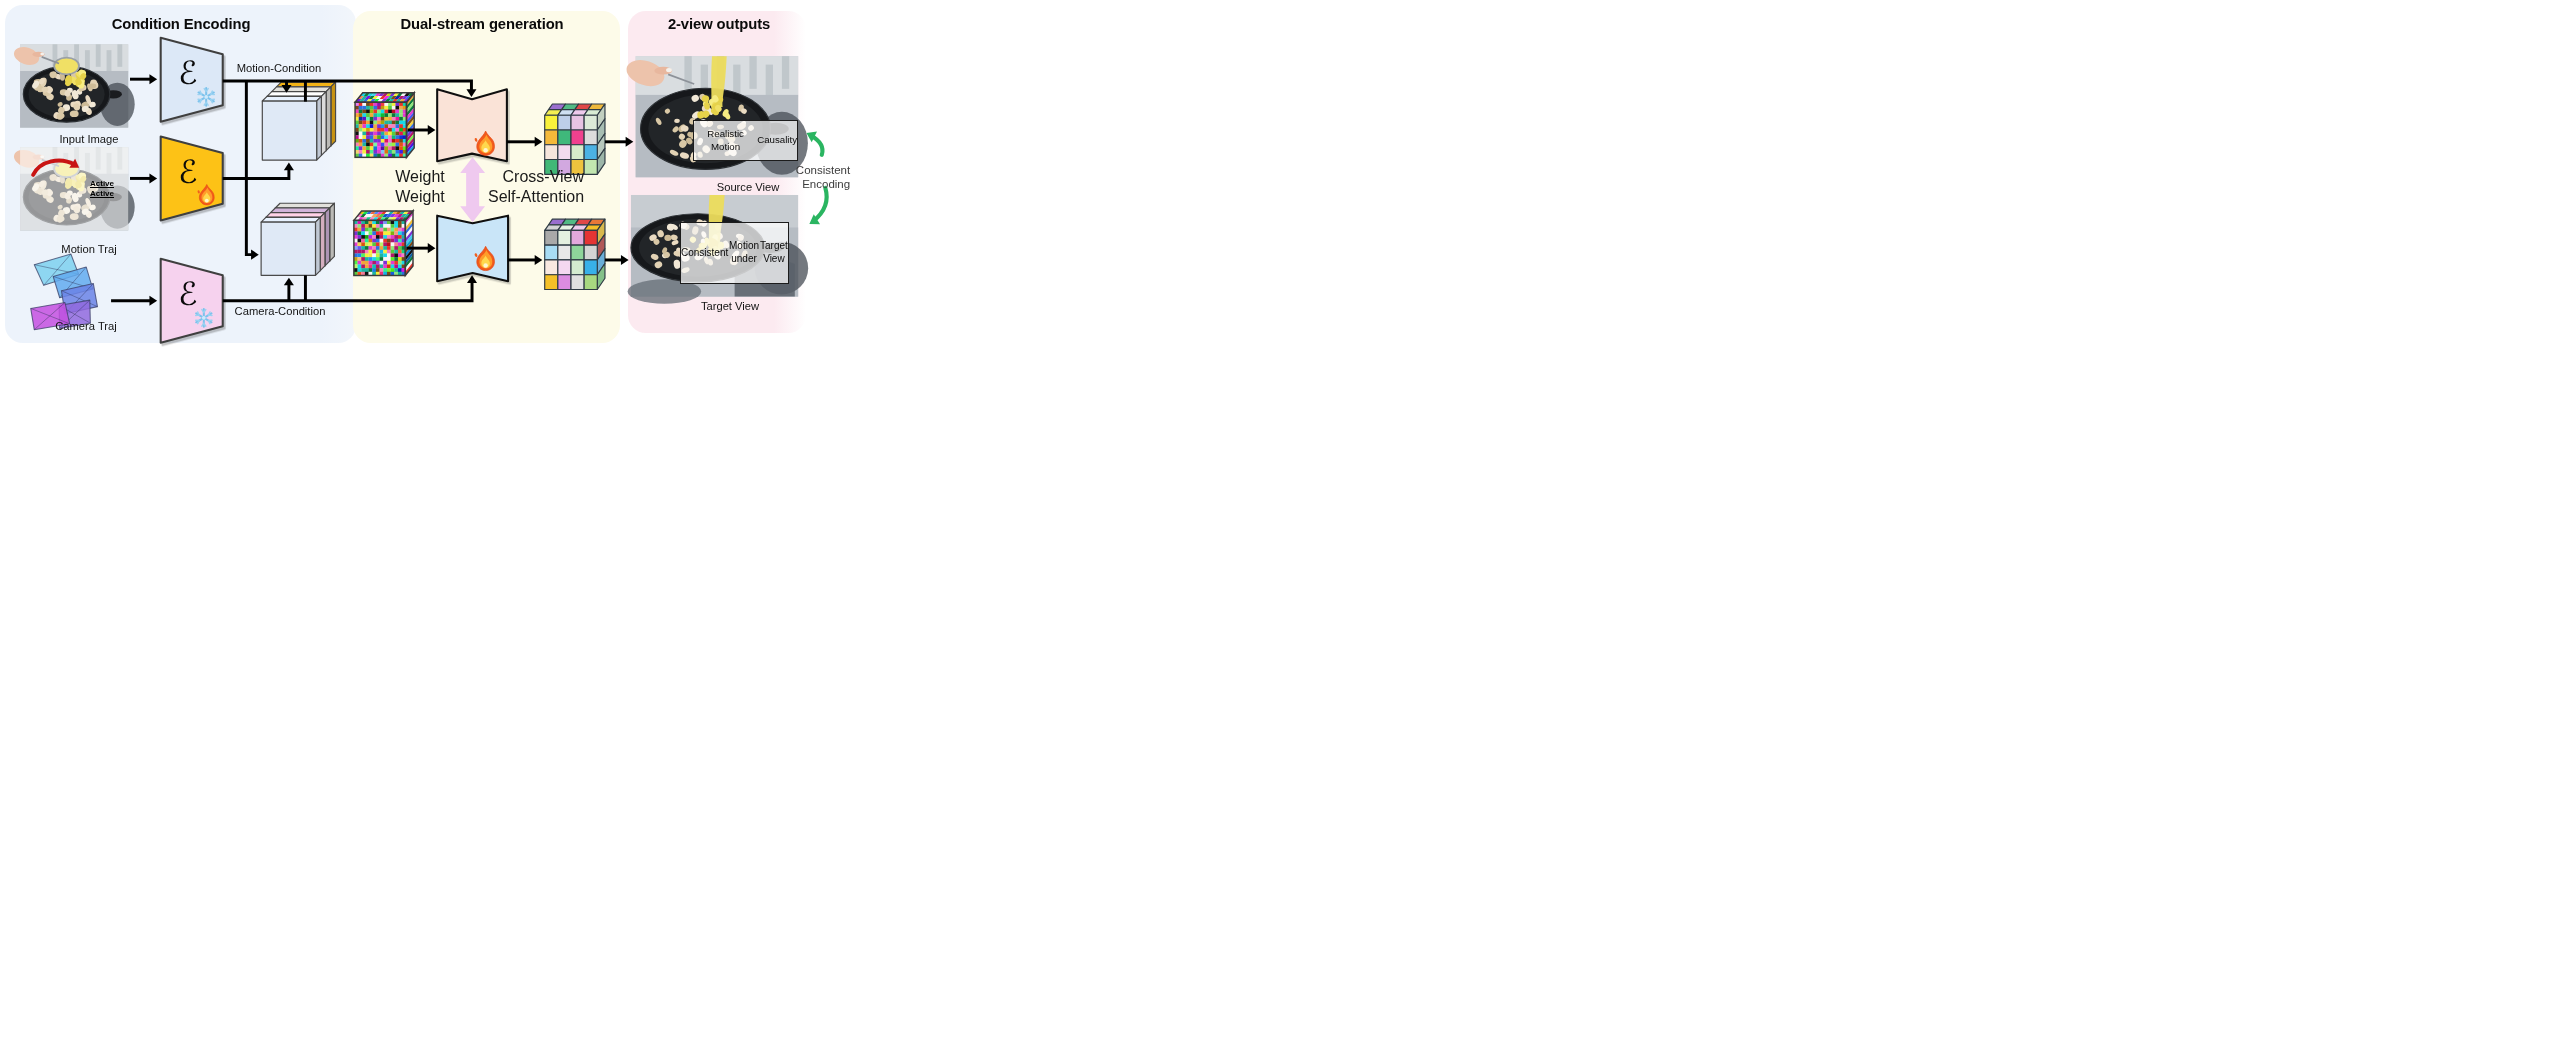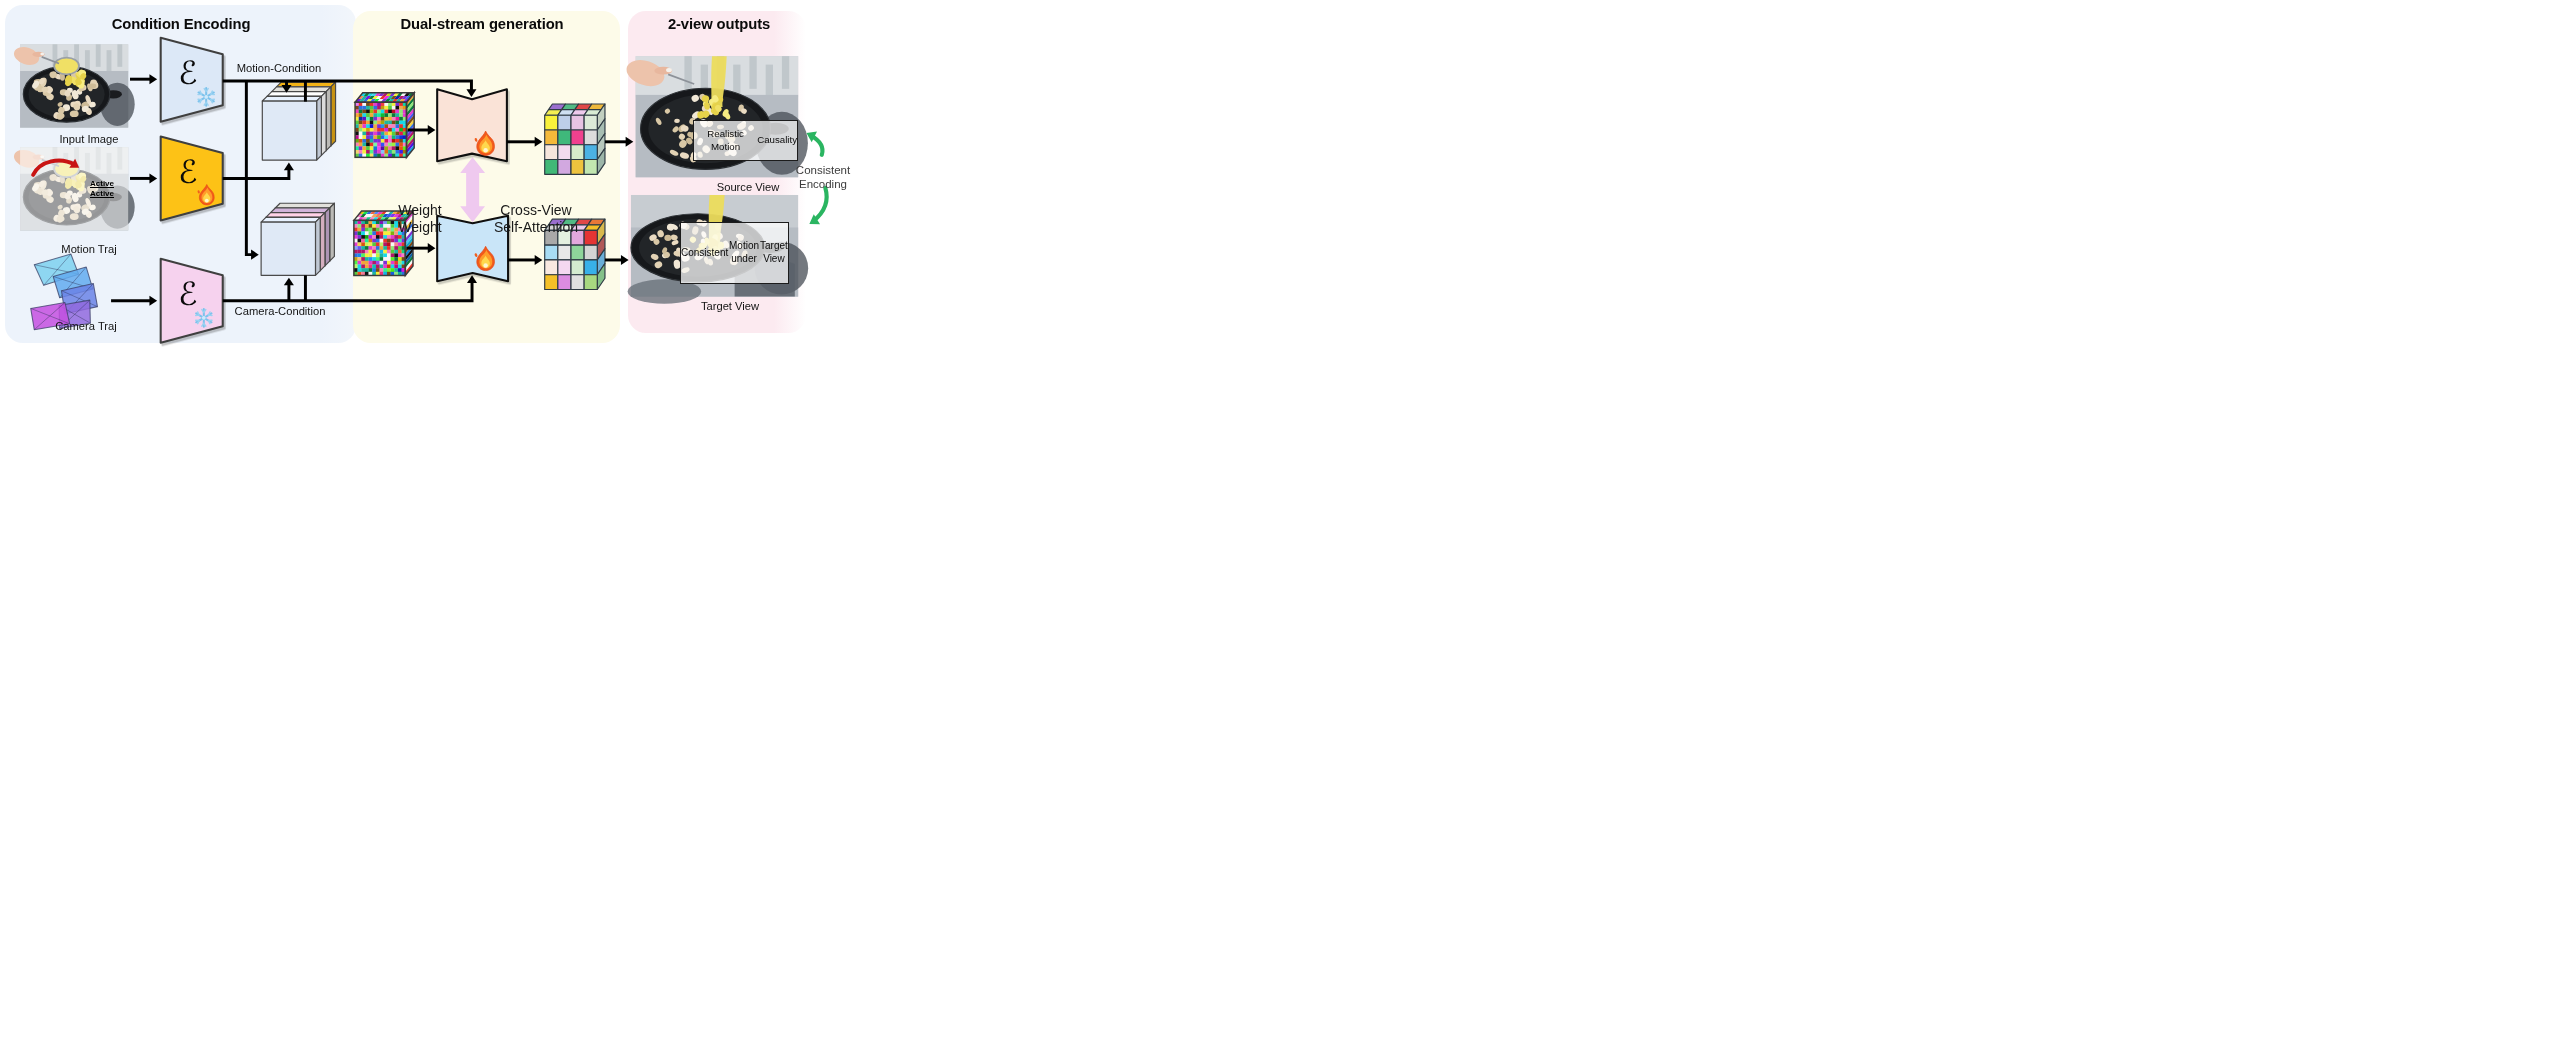--- a/index.html
+++ b/index.html
@@ -6,25 +6,25 @@
   body{width:859px;height:348px;position:relative;overflow:hidden;
        font-family:"Liberation Sans", sans-serif;}
   .panel{position:absolute;border-radius:17.7px;}
   #panel-condition{left:4.7px;top:4.7px;width:351px;height:338px;
       background:linear-gradient(90deg,#edf3fb 0%,#edf3fb 90%,#f2f6fb 100%);}
   #panel-generation{left:353px;top:10.6px;width:267px;height:332px;background:#fdfbe9;}
   #panel-outputs{left:628px;top:10.6px;width:178px;height:322px;
       background:linear-gradient(90deg,#fceaf0 0%,#fceaf0 82%,rgba(252,234,240,0) 100%);}
   #gfx{position:absolute;left:0;top:0;z-index:2;}
   .txt{position:absolute;z-index:3;transform:translate(-50%,-50%);
-       white-space:nowrap;color:#111;text-align:center;line-height:1.22;}
+       white-space:nowrap;color:#111;text-align:right;line-height:1.22;}
   .title{font-size:14.8px;font-weight:bold;letter-spacing:-0.1px;color:#0b0b0b;}
   .imglabel{font-size:11.2px;color:#131313;padding-left:32px;}
   .condlabel{font-size:11.2px;color:#131313;}
-  .midlabel{font-size:14px;color:#1a1a1a;margin-top:32px;}
+  .midlabel{font-size:16px;color:#1a1a1a;}
   .dynlabel{font-size:11.5px;color:#3d3d3d;}
   .anno{font-size:8px;color:#000;font-weight:bold;line-height:1.25;text-decoration:underline;}
   .overlay-box{position:absolute;z-index:4;background:rgba(255,255,255,0.74);
        border:1.2px solid #1c1c1c;display:flex;flex-direction:row;align-items:center;
        justify-content:center;text-align:center;color:#0a0a0a;line-height:1.28;}
   #overlay-source{left:693px;top:120px;width:103px;height:39px;font-size:9.7px;}
   #overlay-target{left:680px;top:222px;width:107px;height:60px;font-size:10px;}
 </style>
 </head>
 <body>

